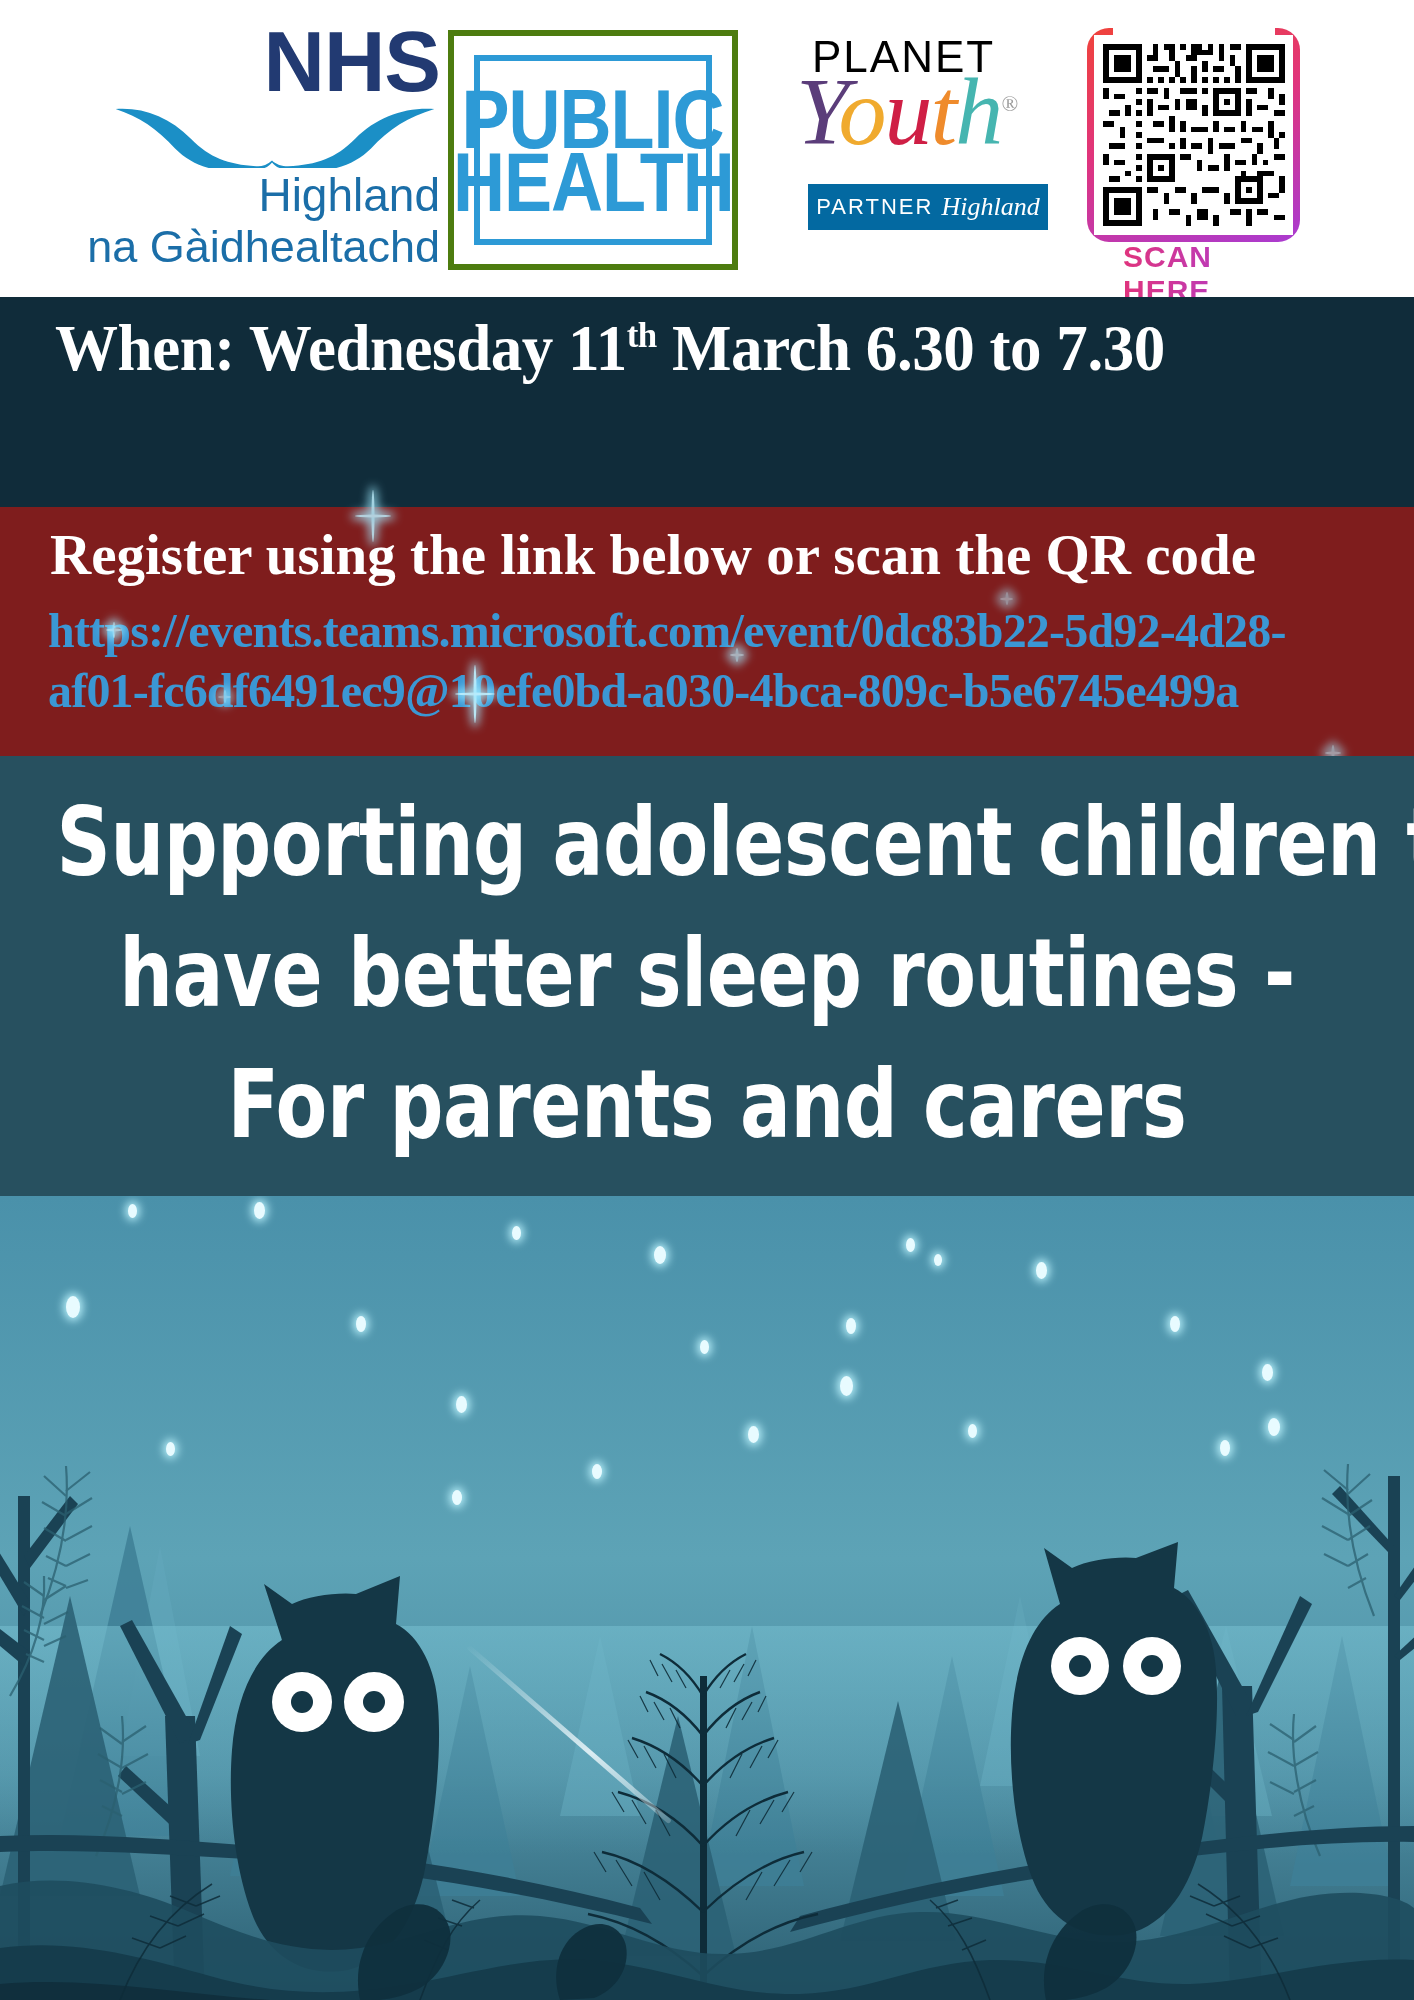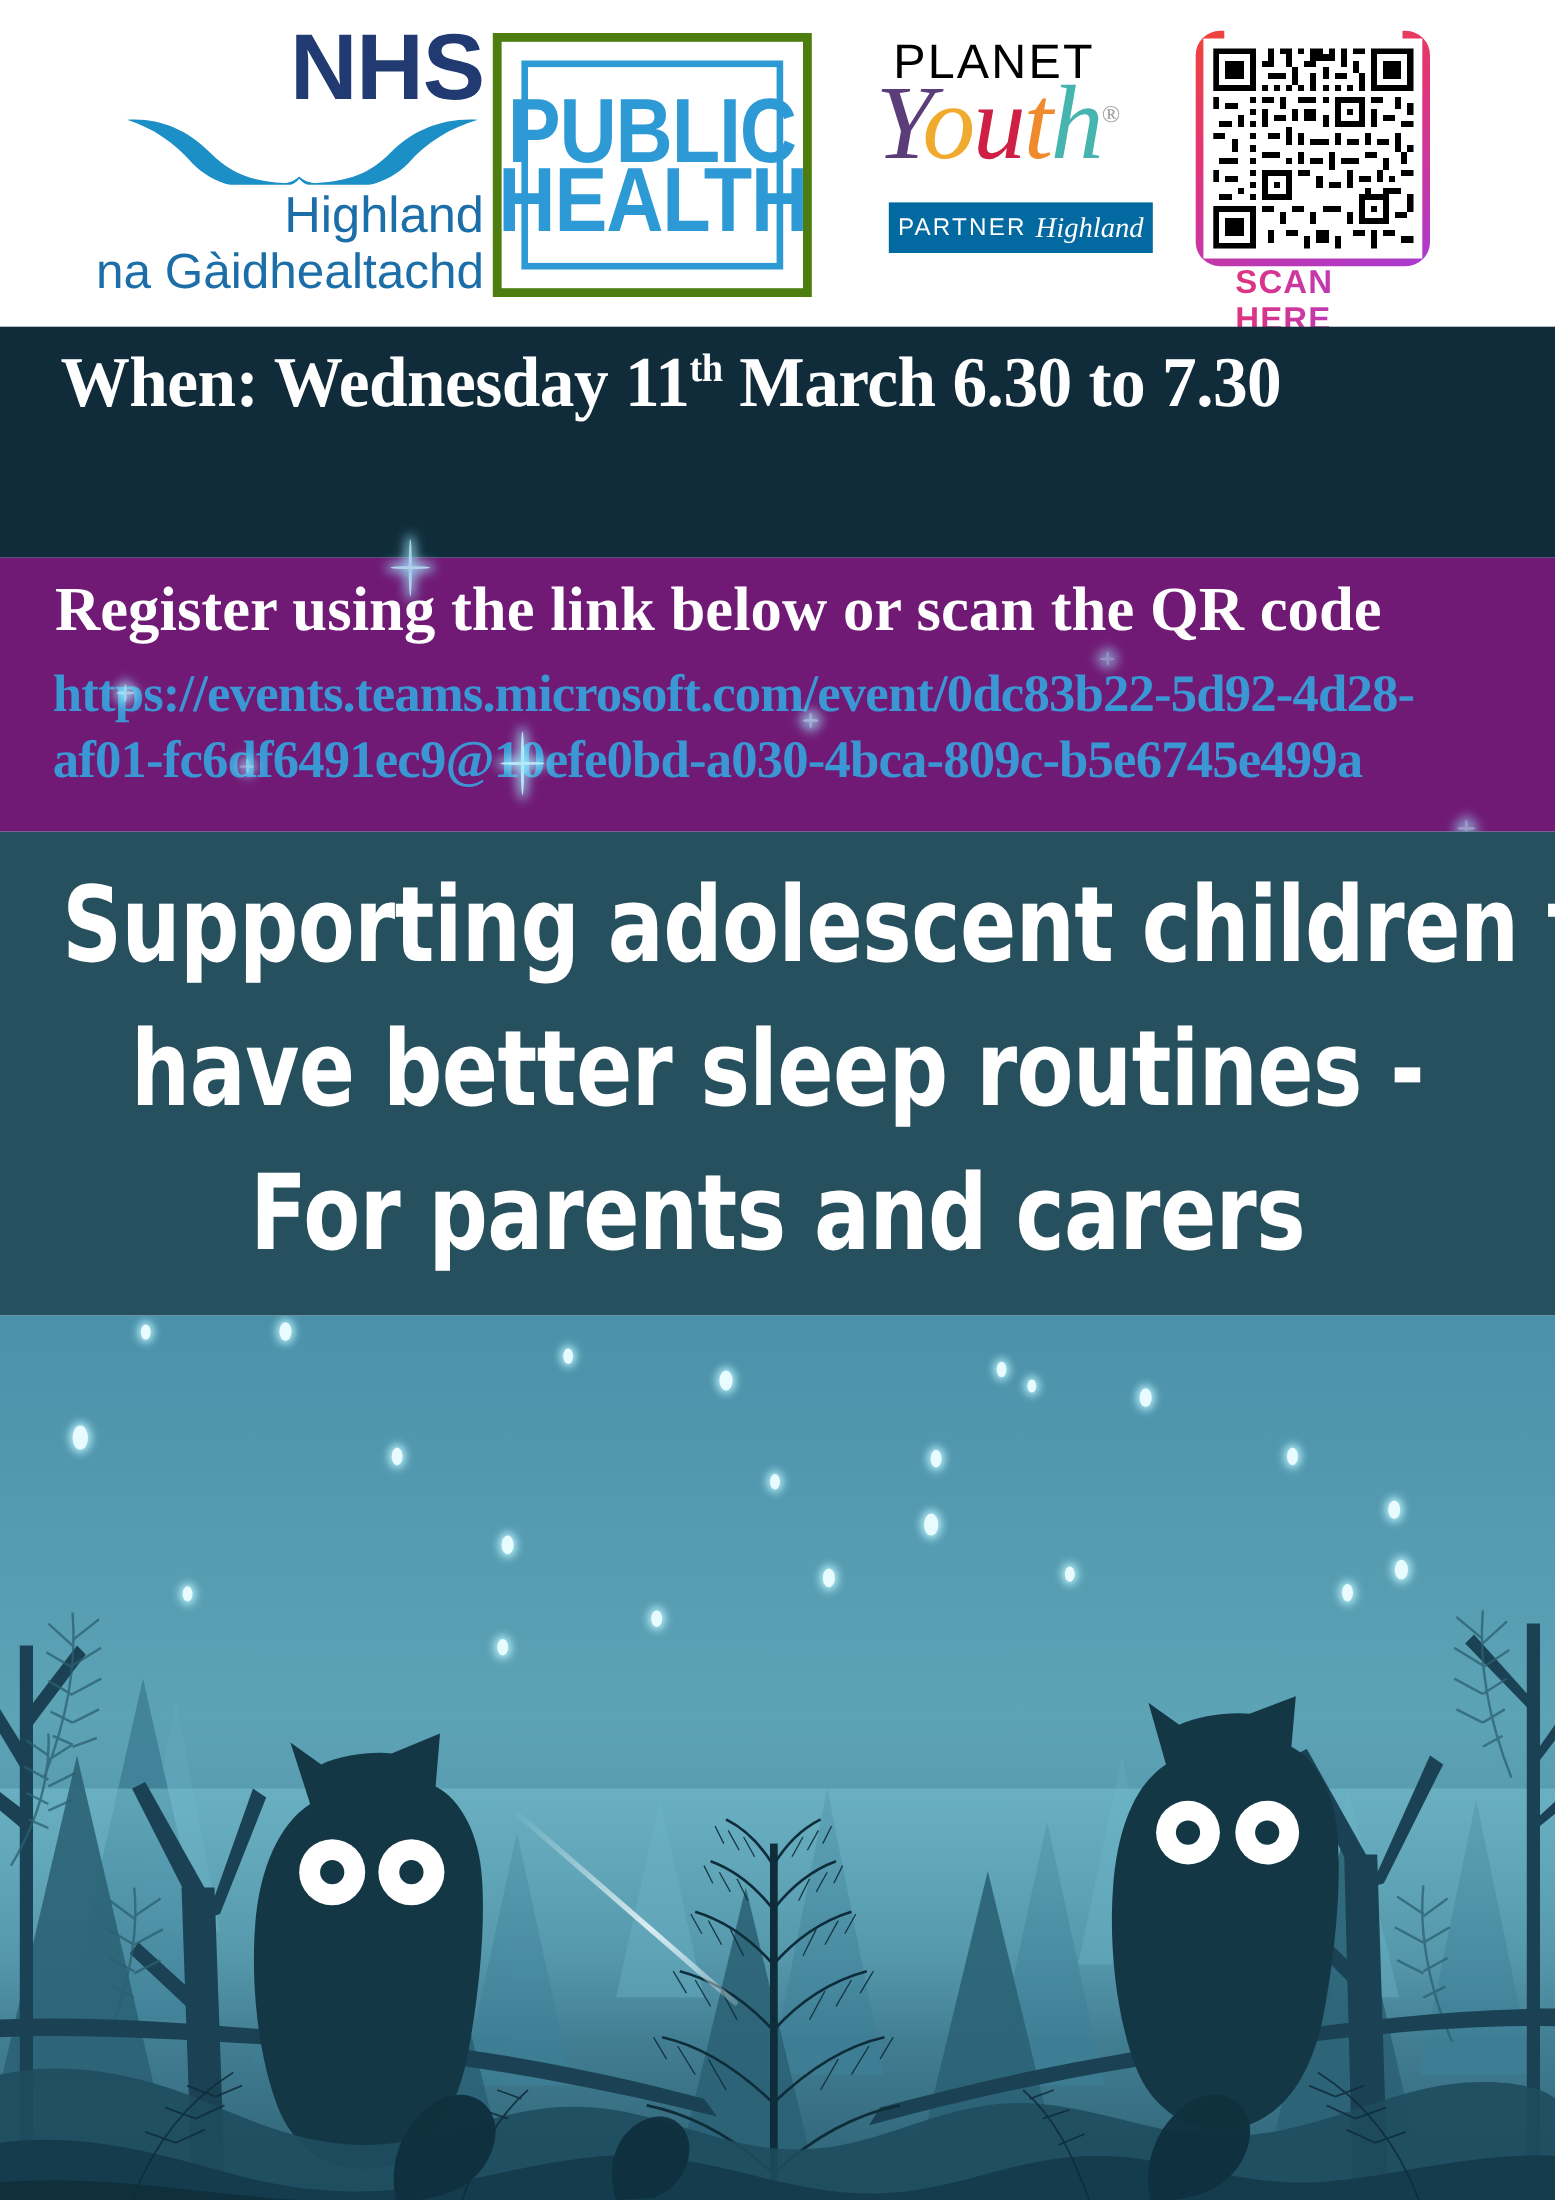--- a/index.html
+++ b/index.html
@@ -28,21 +28,21 @@
   }
   .nhs-swoosh{ width:330px; height:64px; margin-top:2px; }
   .nhs-sub{
     font-size:46px; color:#1b6ea8; line-height:1.12; text-align:center;
     margin-top:2px; font-weight:400;
   }
   .nhs-sub2{ font-size:45px; color:#1b6ea8; line-height:1.12; text-align:center;}
 
   .logo-ph{
     position:absolute; left:448px; top:30px; width:290px; height:240px;
-    border:8px solid #4d7c0f;
+    border:6px solid #4d7c0f;
     background:#fff;
     display:flex; flex-direction:column; align-items:center; justify-content:center;
   }
   .logo-ph-inner{
     border:6px solid #2d9ad6; width:238px; height:190px;
     display:flex; flex-direction:column; align-items:center; justify-content:center;
     padding-top:2px;
   }
   .ph-word{
     font-family:"Liberation Sans", sans-serif;
@@ -123,21 +123,21 @@
   .line-where{
     position:absolute; left:52px; top:106px;
     color:#2f90cf; font-size:62px; font-weight:bold;
     font-family:"Liberation Serif", serif;
     white-space:nowrap;
   }
 
   
   .band-reg{
     position:absolute; left:0; top:507px; width:1414px; height:249px;
-    background:#701a75;
+    background:#7f1d1d;
     text-align:right;
   }
   .line-register{
     position:absolute; left:50px; top:15px;
     color:#ffffff; font-size:57px; font-weight:bold;
     font-family:"Liberation Serif", serif;
     white-space:nowrap;
   }
   .url-line{
     position:absolute; left:48px;

